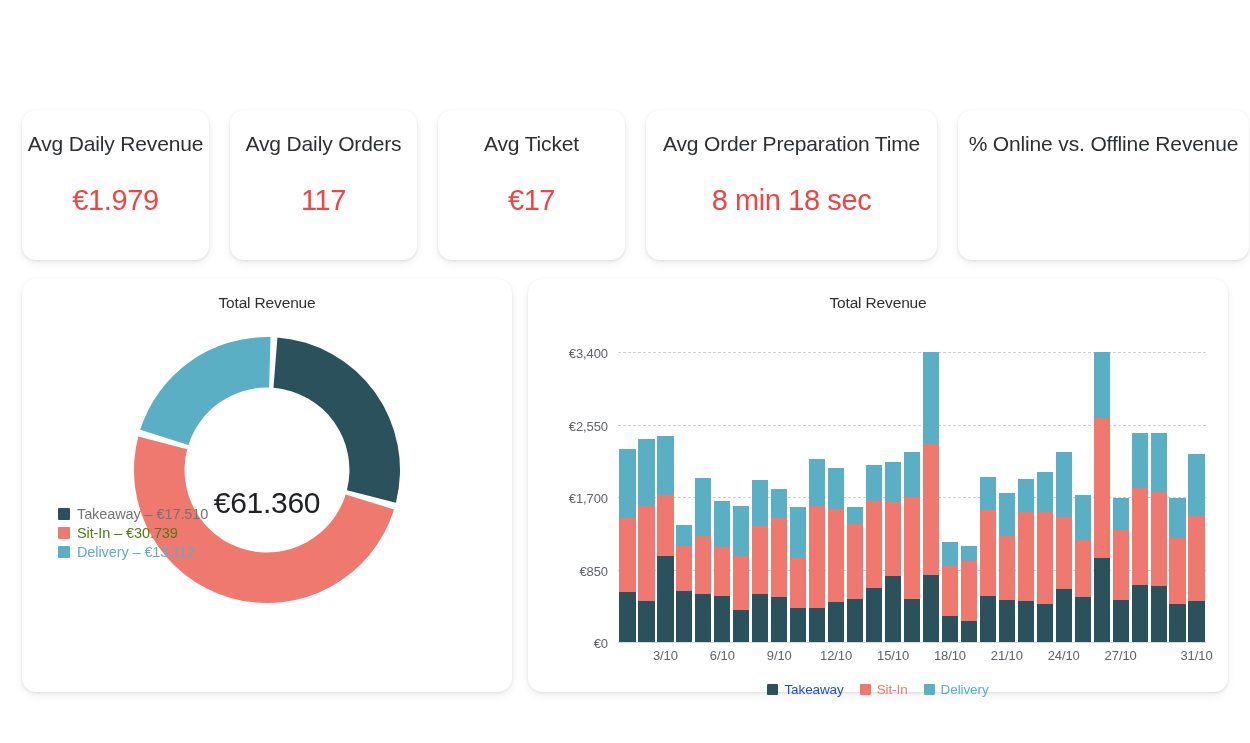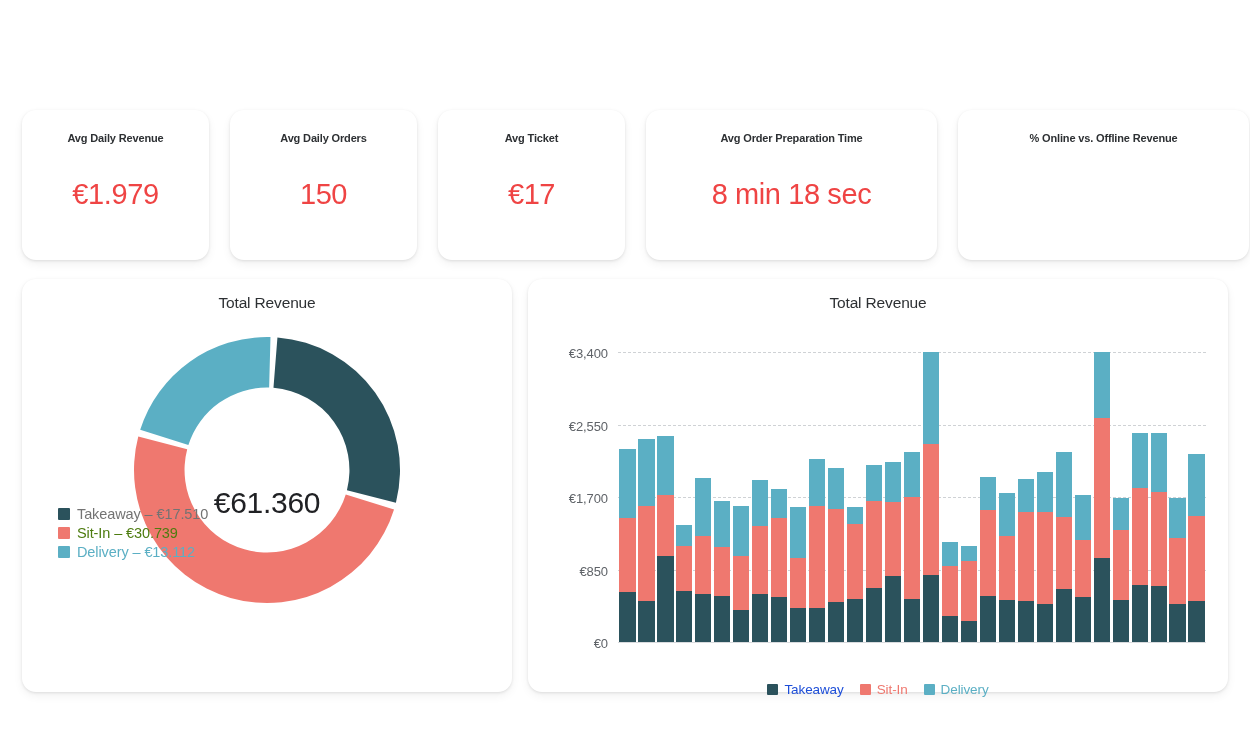--- a/index.html
+++ b/index.html
@@ -74,26 +74,25 @@
     flex-direction: column;
     align-items: center;
   }
   .kpi-card.w1 { width: 187px; }
   .kpi-card.w2 { width: 187px; }
   .kpi-card.w3 { width: 187px; }
   .kpi-card.w4 { width: 291px; }
   .kpi-card.w5 { width: 291px; }
 
   .kpi-title {
-    font-size: 11px;
+    font-size: 21px;
     color: #2d3033;
     letter-spacing: -0.15px;
     white-space: nowrap;
     text-align: left;
-    font-weight: bold;
   }
   .kpi-value {
     margin-top: auto;
     margin-bottom: auto;
     font-size: 29px;
     color: #ef4444;
     letter-spacing: -0.4px;
     font-weight: 400;
     white-space: nowrap;
   }
@@ -247,21 +246,21 @@
 <div class="page">
 
 
   <div class="kpi-row" id="kpi-row">
       <div class="kpi-card w1">
         <div class="kpi-title">Avg Daily Revenue</div>
         <div class="kpi-value">€1.979</div>
       </div>
       <div class="kpi-card w2">
         <div class="kpi-title">Avg Daily Orders</div>
-        <div class="kpi-value">150</div>
+        <div class="kpi-value">117</div>
       </div>
       <div class="kpi-card w3">
         <div class="kpi-title">Avg Ticket</div>
         <div class="kpi-value">€17</div>
       </div>
       <div class="kpi-card w4">
         <div class="kpi-title">Avg Order Preparation Time</div>
         <div class="kpi-value">8 min 18 sec</div>
       </div>
       <div class="kpi-card w5">
@@ -466,20 +465,32 @@
               <div class="seg" style="background: rgb(91, 175, 196); height: 13.8235%;"></div>
               <div class="seg" style="background: rgb(239, 120, 111); height: 22.6471%;"></div>
               <div class="seg" style="background: rgb(43, 82, 92); height: 13.2353%;"></div>
             </div>
             <div class="bar" title="31/10">
               <div class="seg" style="background: rgb(91, 175, 196); height: 21.1765%;"></div>
               <div class="seg" style="background: rgb(239, 120, 111); height: 29.4118%;"></div>
               <div class="seg" style="background: rgb(43, 82, 92); height: 14.1176%;"></div>
             </div>
           </div>
+        <div class="xticks" id="xticks">
+            <span class="xtick" style="left: 8.06452%;">3/10</span>
+            <span class="xtick" style="left: 17.7419%;">6/10</span>
+            <span class="xtick" style="left: 27.4194%;">9/10</span>
+            <span class="xtick" style="left: 37.0968%;">12/10</span>
+            <span class="xtick" style="left: 46.7742%;">15/10</span>
+            <span class="xtick" style="left: 56.4516%;">18/10</span>
+            <span class="xtick" style="left: 66.129%;">21/10</span>
+            <span class="xtick" style="left: 75.8065%;">24/10</span>
+            <span class="xtick" style="left: 85.4839%;">27/10</span>
+            <span class="xtick" style="left: 98.3871%;">31/10</span>
+          </div>
       </div>
       <div class="bars-legend" id="bars-legend">
           <div class="legend-row" style="color: rgb(43, 82, 92);">
             <span class="legend-swatch" style="background: rgb(43, 82, 92);"></span>
             <span style="color: #1d4ed8;">Takeaway</span>
           </div>
           <div class="legend-row" style="color: rgb(239, 120, 111);">
             <span class="legend-swatch" style="background: rgb(239, 120, 111);"></span>
             <span>Sit-In</span>
           </div>

